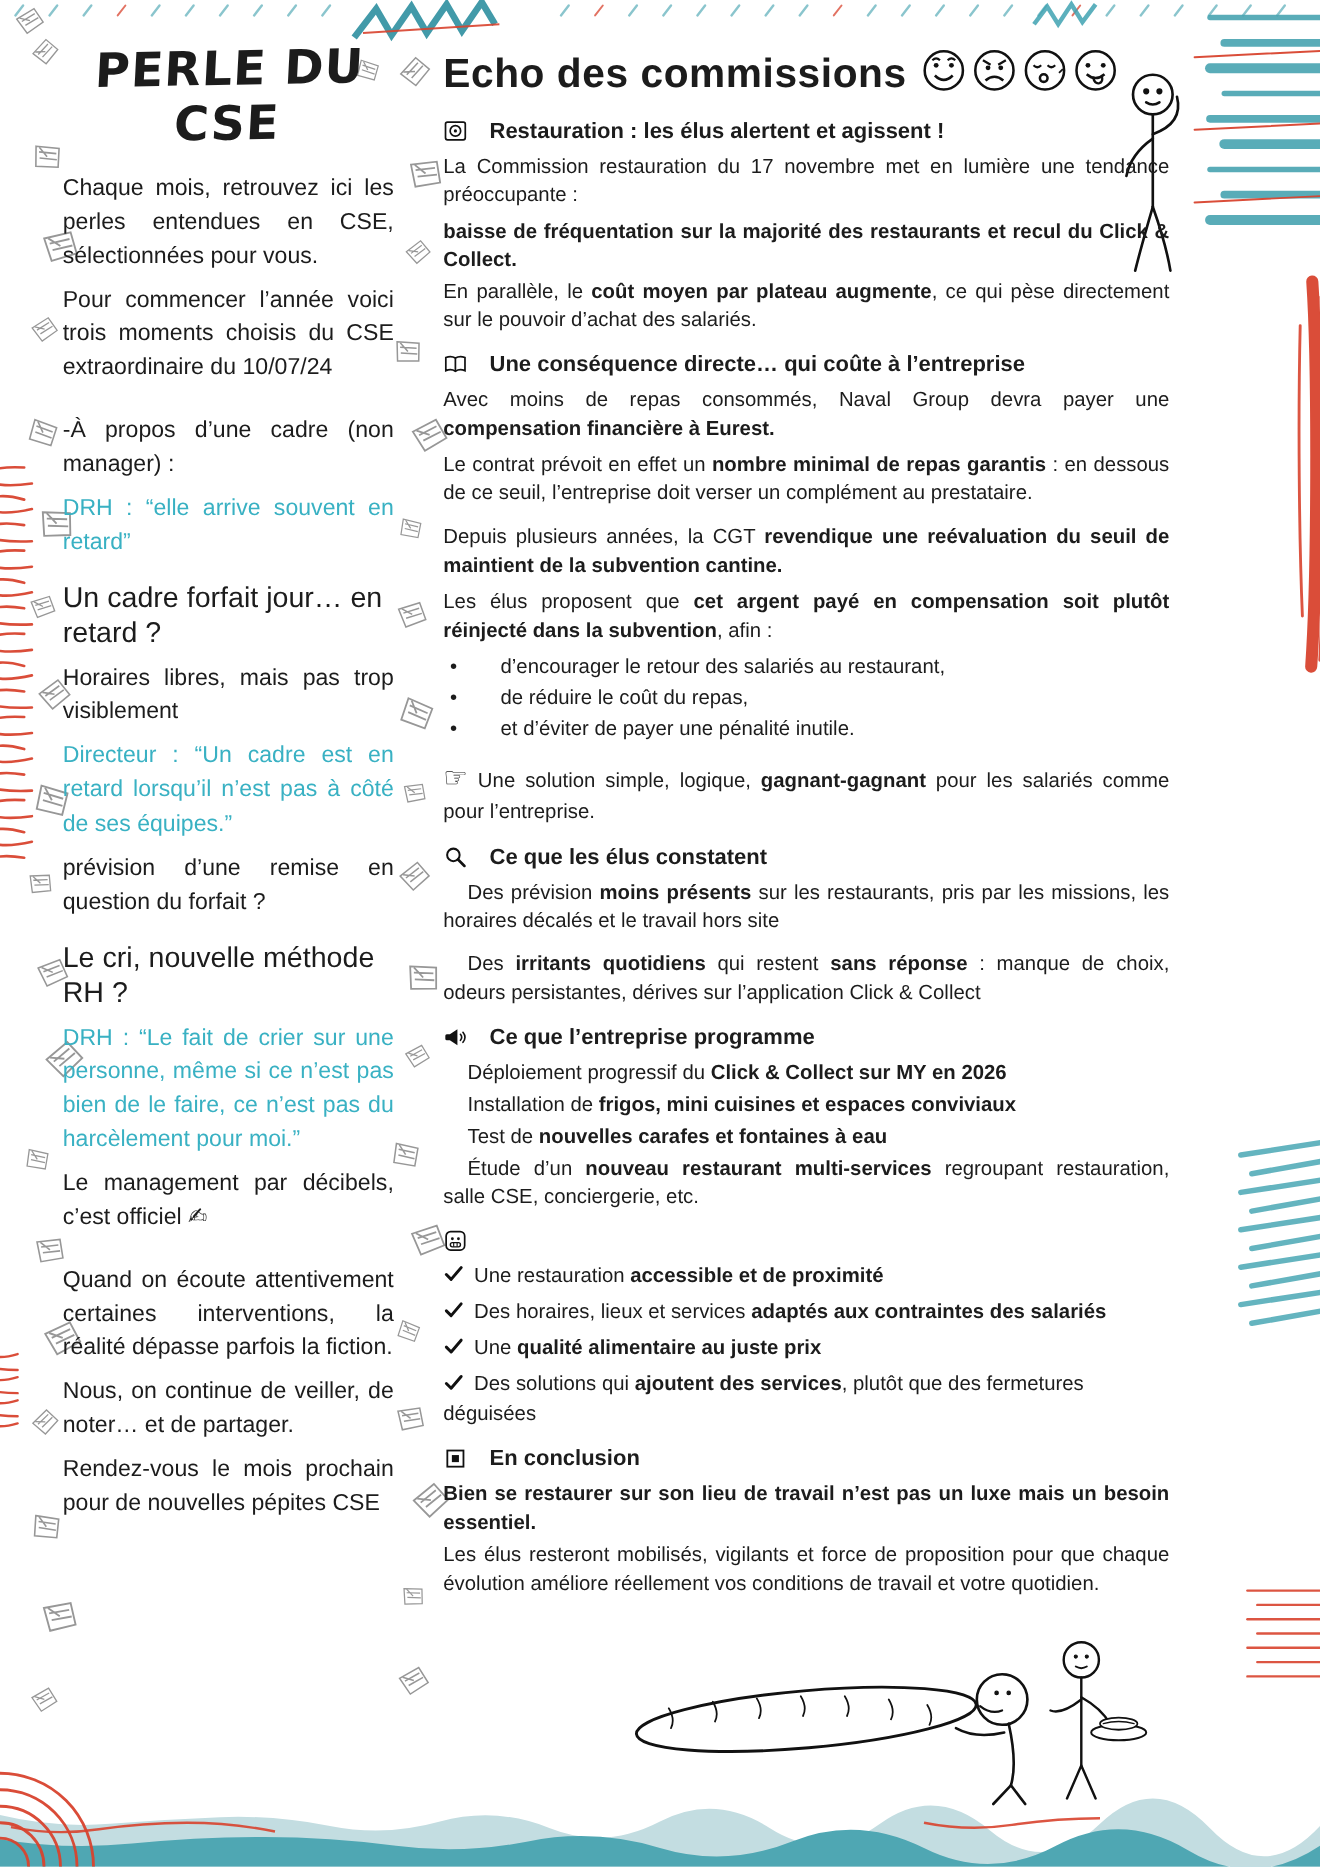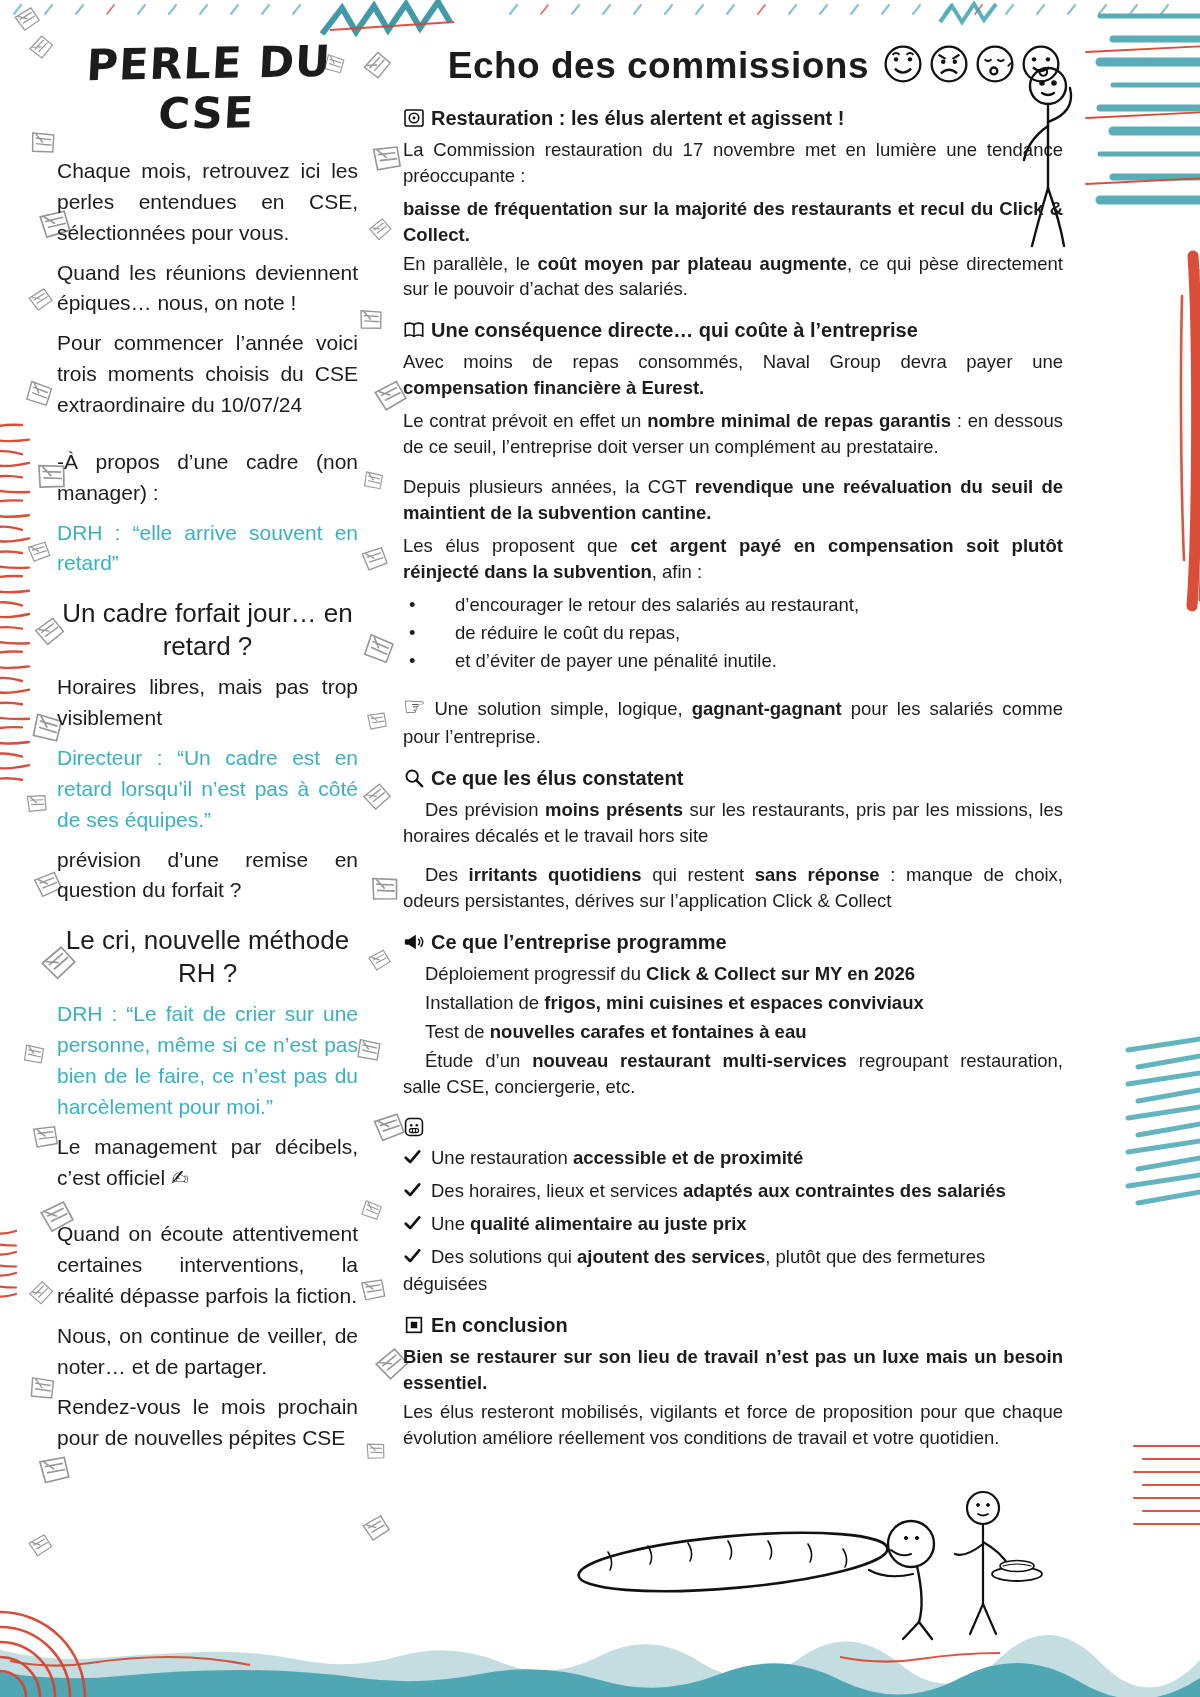--- a/index.html
+++ b/index.html
@@ -11,28 +11,28 @@
 
   .left-col{position:absolute;left:57px;top:38px;width:301px;z-index:2;}
   .right-col{position:absolute;left:403px;top:42px;width:660px;z-index:2;}
 
   h1.ltitle{font-size:43px;font-weight:800;text-align:center;margin:0 0 18px;
             letter-spacing:1px;transform:skewX(-4deg) rotate(-1deg);
             font-family:"DejaVu Sans",sans-serif;}
   .lp{font-size:21px;line-height:1.47;text-align:justify;margin:0 0 9px;}
   .lp.gap{margin-top:26px;}
   .teal{color:var(--teal);}
-  .subhead{font-size:26px;font-weight:500;text-align:center;margin:18px 0 10px;line-height:1.25;}
-
-  .rtitle-row{display:flex;align-items:center;gap:12px;margin:0 0 8px;justify-content:flex-end;}
+  .subhead{font-size:26px;font-weight:500;text-align:left;margin:18px 0 10px;line-height:1.25;}
+
+  .rtitle-row{display:flex;align-items:center;gap:12px;margin:0 0 8px;}
   h1.rtitle{font-size:37px;font-weight:800;margin:0;white-space:nowrap;letter-spacing:.5px;}
   .faces{display:flex;gap:2px;align-items:center;}
   .faces svg{width:44px;height:44px;}
 
-  .rhead{display:flex;align-items:center;gap:6px;font-size:20px;font-weight:700;margin:16px 0 7px;line-height:1.2;}
+  .rhead{display:flex;align-items:center;gap:20px;font-size:20px;font-weight:700;margin:16px 0 7px;line-height:1.2;}
   .h-icon{width:22px;height:22px;flex:0 0 auto;display:inline-flex;}
   .h-icon svg{width:100%;height:100%;}
   .rp{font-size:18.5px;line-height:1.4;text-align:justify;margin:0 0 7px;}
   .rp.tight{margin-bottom:3px;}
   .rp.gap{margin-top:14px;}
   .rp.ind{text-indent:22px;}
   .lead-icon{font-size:25px;margin-right:9px;font-weight:400;}
   .b{font-weight:700;}
   .bullets{list-style:none;margin:2px 0 12px;padding:0;}
   .bullets li{position:relative;padding-left:52px;font-size:18.5px;line-height:1.5;}
@@ -240,21 +240,20 @@
     <path d="M48 80 q-20 14 -24 34"></path>
     <path d="M48 142 q-10 34 -16 58"></path>
     <path d="M48 142 q12 34 16 58"></path>
   </g>
 </svg>
 
 <div class="left-col">
   <h1 class="ltitle">PERLE DU CSE</h1>
   <div>
       <p class="lp"><span>Chaque mois, retrouvez ici les perles entendues en CSE, sélectionnées pour vous.</span></p>
-      <p class="lp"><span>Quand les réunions deviennent épiques… nous, on note !</span></p>
       <p class="lp"><span>Pour commencer l’année voici trois moments choisis du CSE extraordinaire du 10/07/24</span></p>
       <p class="lp gap"><span>-À propos d’une cadre (non manager) :</span></p>
       <p class="lp teal"><span>DRH : “elle arrive souvent en retard”</span></p>
       <h2 class="subhead">Un cadre forfait jour… en retard ?</h2>
       <p class="lp"><span>Horaires libres, mais pas trop visiblement</span></p>
       <p class="lp teal"><span>Directeur : “Un cadre est en retard lorsqu’il n’est pas à côté de ses équipes.”</span></p>
       <p class="lp"><span>prévision d’une remise en question du forfait ?</span></p>
       <h2 class="subhead">Le cri, nouvelle méthode RH ?</h2>
       <p class="lp teal"><span>DRH : “Le fait de crier sur une personne, même si ce n’est pas bien de le faire, ce n’est pas du harcèlement pour moi.”</span></p>
       <p class="lp"><span>Le management par décibels, c’est officiel </span><span>✍</span></p>

